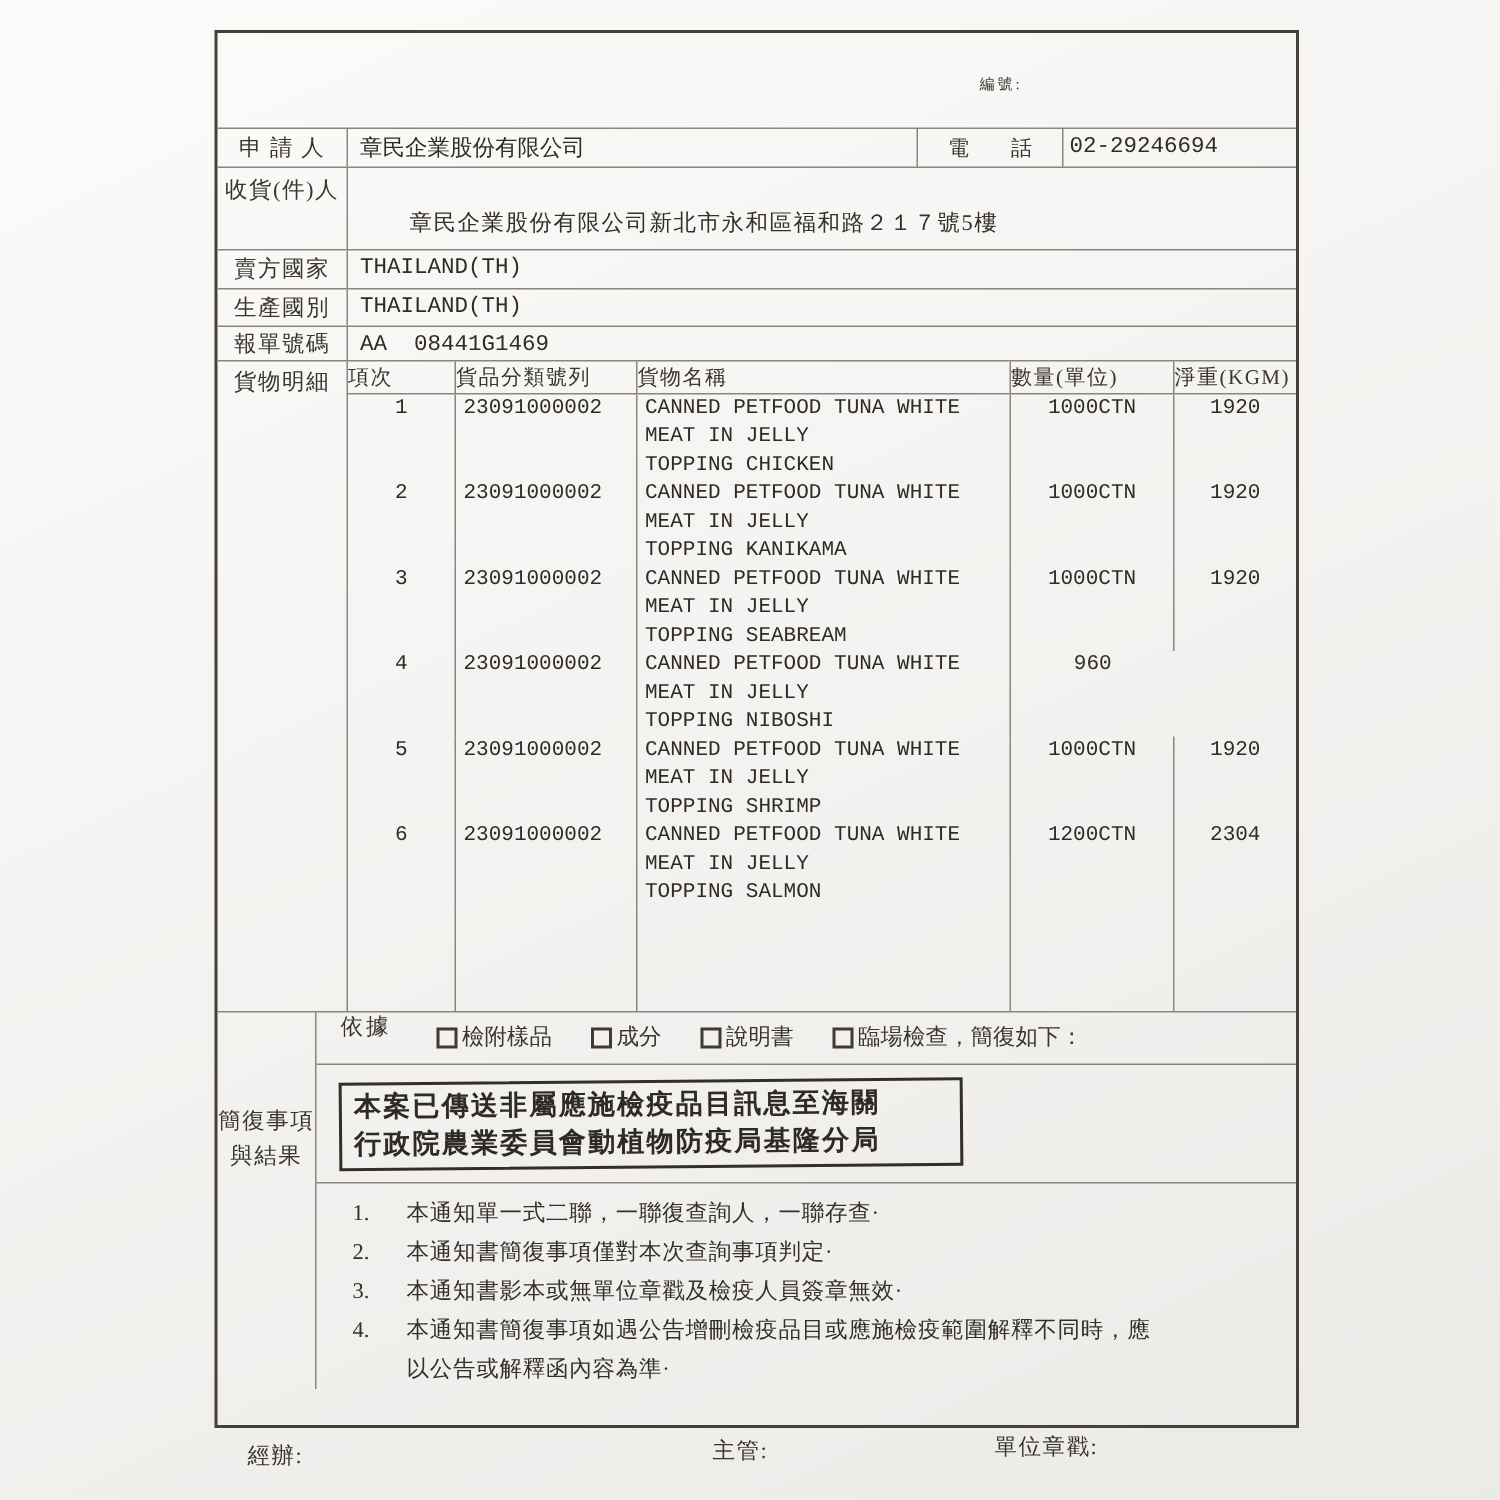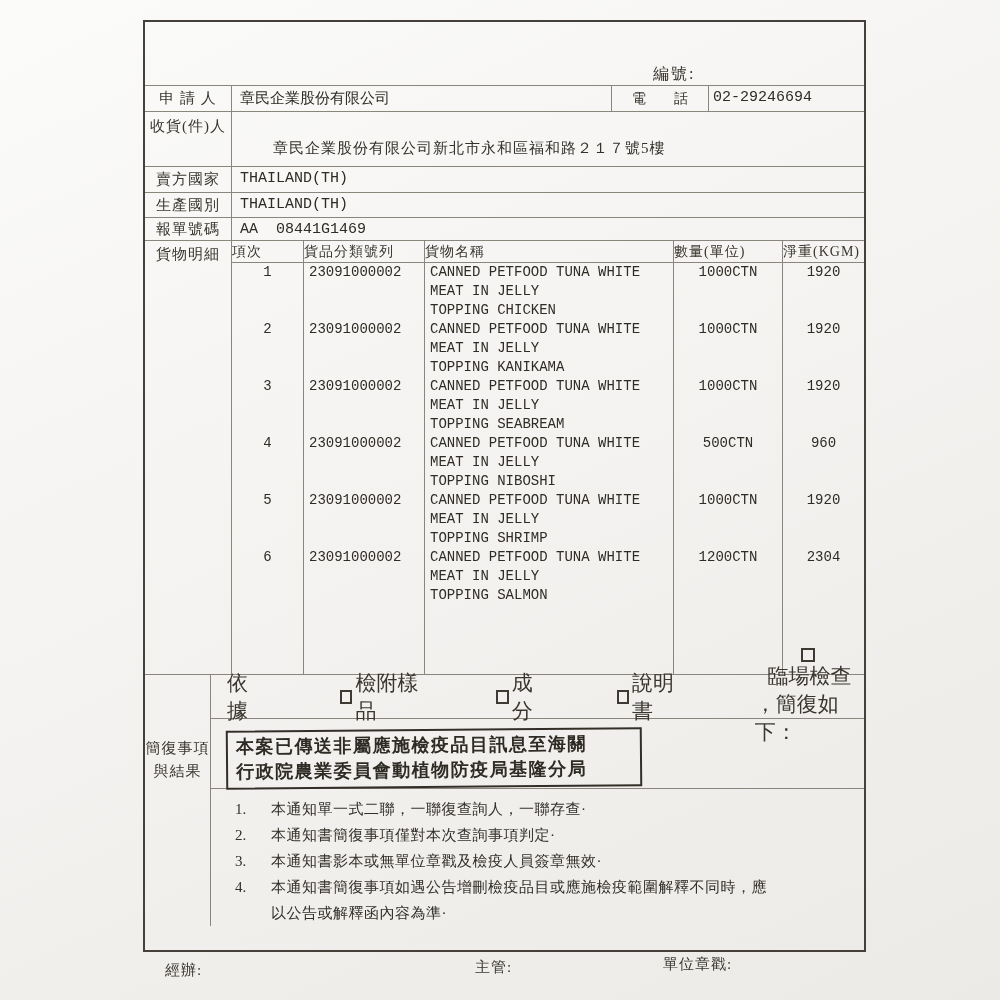--- a/index.html
+++ b/index.html
@@ -7,21 +7,21 @@
   body { font-family:"Liberation Serif", serif; color:#3a362f; }
   .photo { position:relative; width:1000px; height:1000px; overflow:hidden;
            background:linear-gradient(155deg,#fbfbf9 0%,#f5f4f2 40%,#ebeae7 100%); }
   .form { position:absolute; left:143px; top:20px; width:723px; height:932px;
           border:2px solid #45413a; background:transparent; }
 
   
   .head { position:relative; height:63px; }
   .title { text-align:center; padding-top:12px; font-size:20px; font-weight:700;
            letter-spacing:4px; color:#403c34; }
-  .serial { position:absolute; left:508px; top:42px; font-size:16px; letter-spacing:2px; }
+  .serial { position:absolute; left:508px; top:27px; font-size:10px; letter-spacing:2px; }
 
   
   .row { display:flex; border-top:1px solid #8a867d; }
   .lbl { width:87px; border-right:1px solid #8a867d; display:flex; align-items:center;
          justify-content:center; font-size:15px; letter-spacing:1px; }
   .mono { font-family:"Liberation Mono","DejaVu Sans Mono",monospace; }
   .val { flex:1; font-size:15px; padding:3px 8px; white-space:pre; color:#2f2b25; }
   .lbl2 { width:97px; border-left:1px solid #8a867d; display:flex; align-items:center;
           justify-content:center; font-size:14px; }
   .val2 { width:156px; border-left:1px solid #8a867d; font-size:15px; padding:3px 4px; white-space:pre; color:#2f2b25; }
@@ -50,25 +50,25 @@
   .c-qty { text-align:center; }
   .c-wt { text-align:center; }
   .g-fill { flex:1; display:grid; grid-template-columns:72px 121px 249px 109px 1fr; }
   .g-fill > div:not(:last-child) { border-right:1px solid #8a867d; }
 
   
   .bottom { display:flex; height:252px; border-top:1px solid #8a867d; }
   .b-lbl { width:66px; border-right:1px solid #8a867d; font-size:15px; text-align:center;
            padding-top:62px; line-height:23px; letter-spacing:1px; }
   .b-main { flex:1; display:flex; flex-direction:column; }
-  .basis-row { height:44px; border-bottom:1px solid #8a867d; display:flex; align-items:center;
-               font-size:21px; padding-left:16px;gap:43px; }
+  .basis-row { height:44px; border-bottom:1px solid #8a867d; display:flex; 
+               font-size:15px; padding-left:16px; }
   .basis-label { letter-spacing:2px; margin-right:30px; }
   .cb-group { display:flex; align-items:center; margin-right:26px; }
-  .cb-group.last { margin-right:0;flex-direction:column; }
+  .cb-group.last { margin-right:0; }
   .cbx { width:14px; height:14px; border:2px solid #3f3b33; display:inline-block; margin-right:3px; }
   .reply-row { height:100px; border-bottom:1px solid #8a867d; position:relative; }
   .stamp { position:absolute; left:15px; top:10px; width:416px; border:2px solid #332f28;
            padding:2px 8px 3px 8px; font-size:18px; font-weight:700; line-height:25px;
            letter-spacing:1.5px; color:#2e2a24; transform:rotate(-0.5deg); white-space:nowrap; }
   .notes-row { flex:1; padding:7px 0 0 24px; font-size:15px; }
   .note { display:flex; line-height:26px; color:#332f29; }
   .note-no { width:36px; }
   .note-tx { white-space:pre-line; letter-spacing:0.5px; }
 
@@ -153,21 +153,20 @@
 TOPPING SEABREAM</div>
             <div class="c-qty">1000CTN</div>
             <div class="c-wt">1920</div>
           </div>
           <div class="g-row mono">
             <div class="c-no">4</div>
             <div class="c-code">23091000002</div>
             <div class="c-name">CANNED PETFOOD TUNA WHITE
 MEAT IN JELLY
 TOPPING NIBOSHI</div>
-            <div class="c-qty">500CTN</div>
             <div class="c-wt">960</div>
           </div>
           <div class="g-row mono">
             <div class="c-no">5</div>
             <div class="c-code">23091000002</div>
             <div class="c-name">CANNED PETFOOD TUNA WHITE
 MEAT IN JELLY
 TOPPING SHRIMP</div>
             <div class="c-qty">1000CTN</div>
             <div class="c-wt">1920</div>

